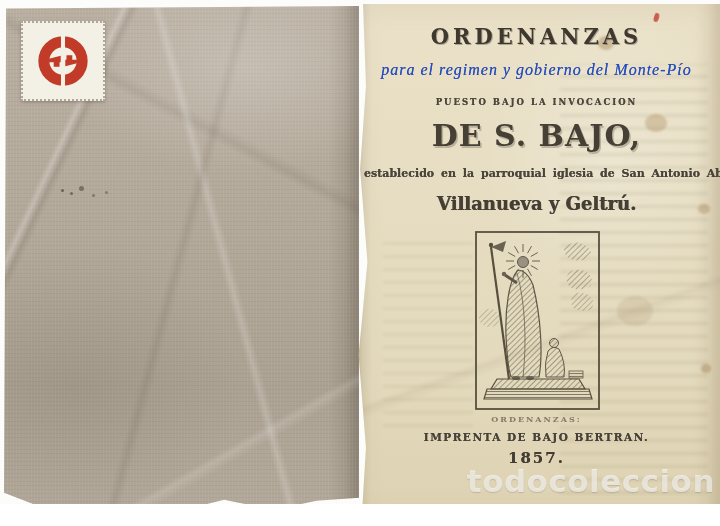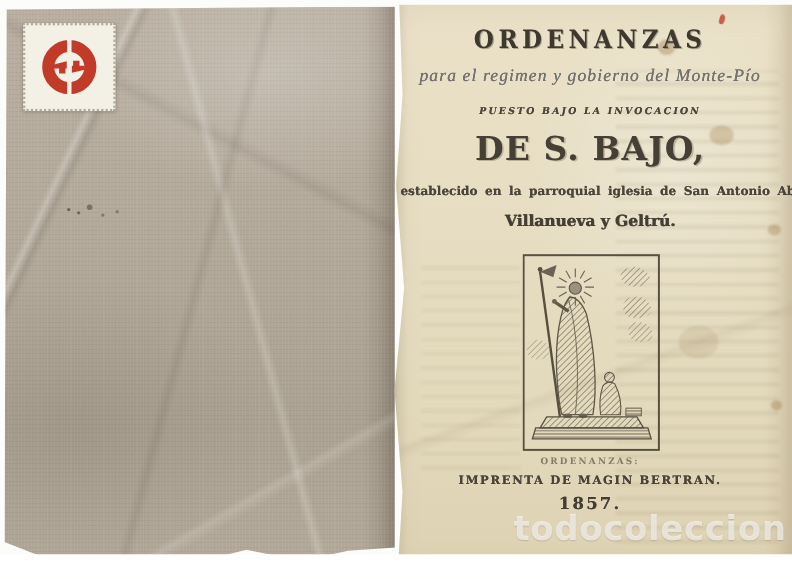--- a/index.html
+++ b/index.html
@@ -74,27 +74,27 @@
     background:rgba(195,62,48,0.8); border-radius:40% 60% 50% 50%;
     transform:rotate(18deg); filter:blur(0.4px);
   }
 
   
   .t { position:absolute; left:364px; width:345px; text-align:center;
        color:#47413a; text-shadow:0 0 0.4px rgba(62,56,47,0.8); white-space:nowrap; }
   .main-title { top:23px; font-size:21px; font-weight:bold; letter-spacing:4px;
                 color:#3e382f; transform:scaleY(1.1);
                 text-shadow:1px 1px 0 rgba(60,54,45,0.35); }
-  .script { top:61px; font-size:16px; font-style:italic; color:#737373;
+  .script { top:61px; font-size:16px; font-style:italic; color:#1d4ed8;
             font-family:"Liberation Serif",serif; letter-spacing:1px; }
-  .invocation { top:97px; font-size:8.5px; font-weight:bold; letter-spacing:2px; color:#4c463d;font-style:italic; }
+  .invocation { top:97px; font-size:8.5px; font-weight:bold; letter-spacing:2px; color:#4c463d; }
   .saint { top:118px; font-size:30px; font-weight:bold; letter-spacing:1px; color:#453f35;
            text-shadow:1.5px 1.5px 0 rgba(70,62,50,0.28); }
   .estab { top:167px; font-size:11px; font-weight:bold; word-spacing:3px; color:#4a443a; }
-  .gothic { top:193px; font-size:14px; font-weight:bold; color:#443e34;
+  .gothic { top:193px; font-size:18px; font-weight:bold; color:#443e34;
             text-shadow:0.6px 0 0 rgba(62,56,47,0.9); }
   .imprint-city { top:414px; font-size:8px; font-weight:bold; letter-spacing:2px;
                   color:#847a67; text-shadow:none; }
   .printer { top:431px; font-size:10.5px; font-weight:bold; letter-spacing:1.5px; color:#48423a; }
   .year { top:449px; font-size:15px; font-weight:bold; letter-spacing:2px; color:#433d34; }
 
   
   .woodcut { position:absolute; left:475px; top:231px; width:125px; height:179px; }
 
   
@@ -189,18 +189,18 @@
 
     <circle cx="79" cy="112" r="4.5" fill="url(#hx)" stroke="#5f5847" stroke-width="1"></circle>
     <path d="M73 120 Q69 132 71 146 L89 146 Q91 132 84 118 Q78 114 73 120 Z" fill="url(#hx)" stroke="#5f5847" stroke-width="1"></path>
     <rect x="94" y="140" width="14" height="7" fill="url(#hy)" stroke="#5f5847" stroke-width="0.8"></rect>
 
     <path d="M22 148 L104 148 L110 158 L16 158 Z" fill="url(#hx)" stroke="#57503f" stroke-width="1.2"></path>
     <path d="M12 158 L114 158 L117 168 L9 168 Z" fill="url(#hy)" stroke="#57503f" stroke-width="1.2"></path>
   </svg>
 
   <div class="t imprint-city">ORDENANZAS:</div>
-  <div class="t printer">IMPRENTA DE MAGIN BERTRAN.</div>
+  <div class="t printer">IMPRENTA DE BAJO BERTRAN.</div>
   <div class="t year">1857.</div>
 
   <div class="bottom-band"></div>
   <div class="watermark">todocoleccion</div>
 </div>
 
 </body></html>

